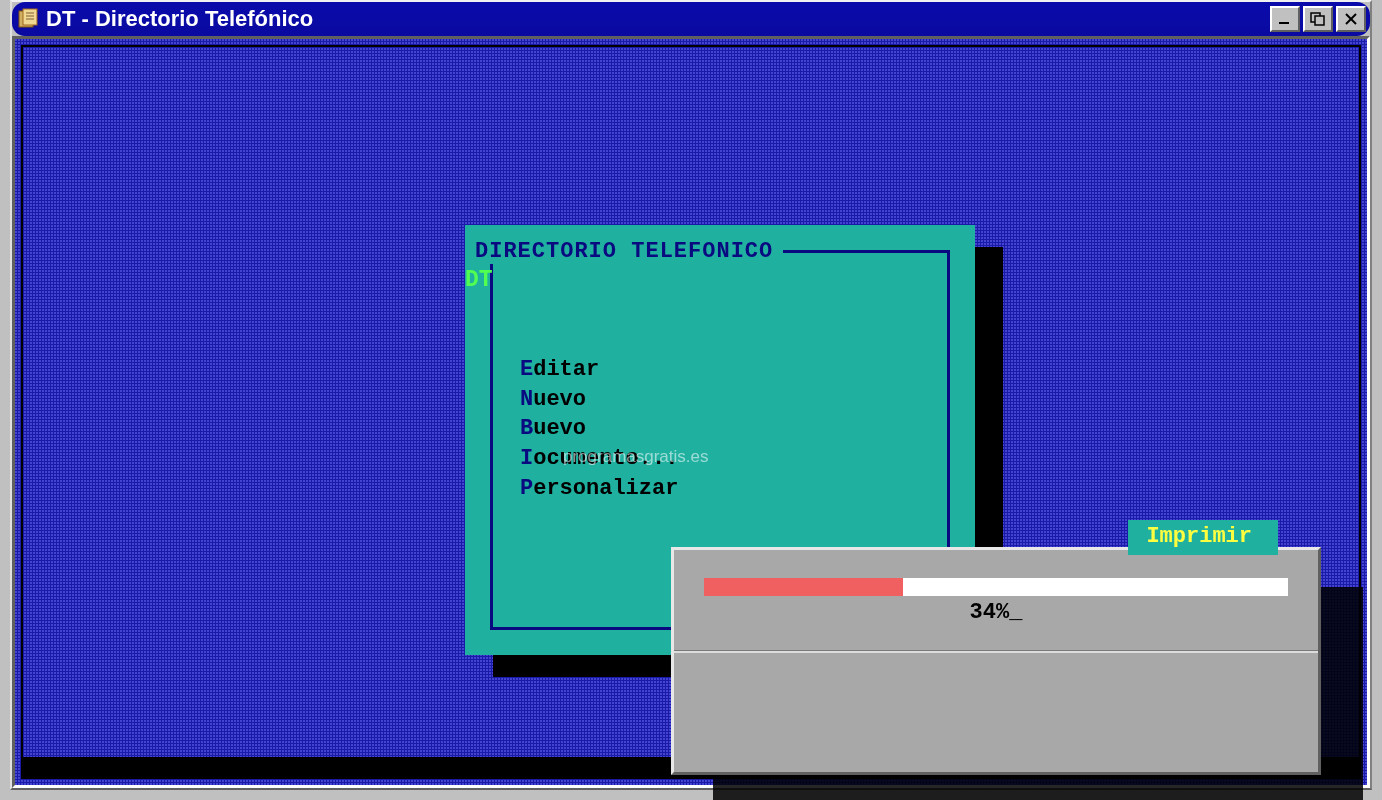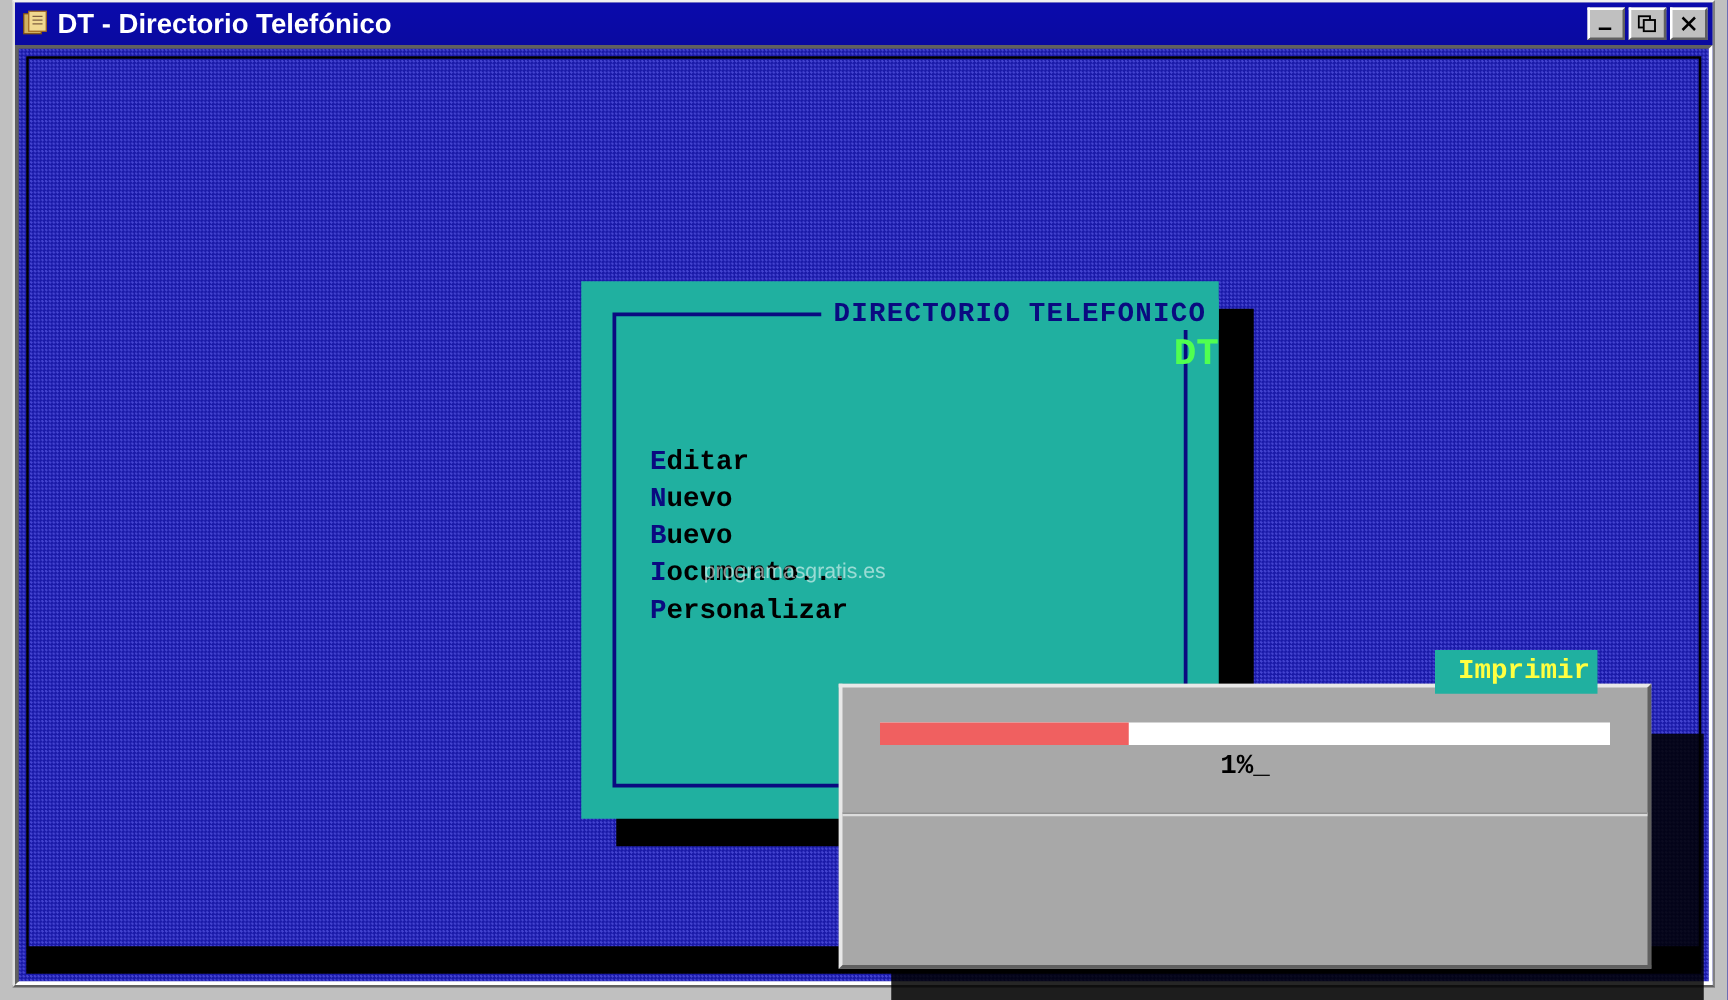--- a/index.html
+++ b/index.html
@@ -24,20 +24,21 @@
     display: flex;
     flex-direction: column;
   }
   .titlebar {
     height: 34px;
     background: linear-gradient(#0a0aac,#0a0aa0);
     display: flex;
     align-items: center;
     padding: 0 4px 0 4px;
     color: #fff;
+    border-radius: 13px;
   }
   .title-icon {
     width: 24px; height: 24px;
     margin-right: 6px;
     display: flex; align-items: center; justify-content: center;
   }
   .title-text {
     flex: 1;
     font-family: Tahoma, "MS Sans Serif", sans-serif;
     font-size: 22px;
@@ -90,33 +91,33 @@
     background: #20b0a0;
   }
   .menu-frame {
     position: absolute;
     left: 25px; top: 25px; right: 25px; bottom: 25px;
     border: 3px solid #0a0a80;
   }
   .frame-title {
     position: absolute;
     top: 14px; left: 0; right: 0;
-    text-align: right;
+    text-align: left;
     color: #0a0a80;
     font-size: 22px;
     font-weight: bold;
     letter-spacing: 1px;
   }
   .frame-title span { background:#20b0a0; padding: 0 10px; }
   .frame-sub {
     position: absolute;
     top: 42px; left: 0; right: 0;
-    text-align: right;
+    text-align: left;
     color: #50ff50;
-    font-size: 30px;
+    font-size: 23px;
     font-weight: bold;
   }
   .menu-items {
     position: absolute;
     top: 130px; left: 55px;
     font-size: 22px;
     font-weight: bold;
     color: #000;
     line-height: 1.35;
   }
@@ -139,21 +140,21 @@
     border: 3px solid; 
     border-top-color:#e8e8e8; border-left-color:#e8e8e8;
     border-right-color:#606060; border-bottom-color:#606060;
   }
   .dlg-title {
     position:absolute;
     top: -30px; right: 40px;
     background:#20b0a0;
     color:#ffff40;
     font-size:22px; font-weight:bold;
-    padding: 4px 6px 6px 18px;
+    padding: 4px 26px 6px 18px;
   }
   .progress-wrap {
     position:absolute;
     left: 30px; right: 30px; top: 28px;
     height: 18px;
     background:#fff;
   }
   .progress-fill {
     height:100%;
     background:#f06060;
@@ -241,21 +242,21 @@
           <div class="menu-gap"></div>
         </div>
       </div>
 
       <div class="dlg-shadow"></div>
       <div class="dlg">
         <div class="dlg-title">Imprimir</div>
         <div class="progress-wrap">
           <div class="progress-fill" id="pfill" style="width: 34%;"></div>
         </div>
-        <div class="progress-label">1%_</div>
+        <div class="progress-label">34%_</div>
         <div class="dlg-divider"></div>
         <div class="dlg-options">
         </div>
       </div>
 
       <div class="watermark">programasgratis.es</div>
 
     </div>
   </div>
 </div>

